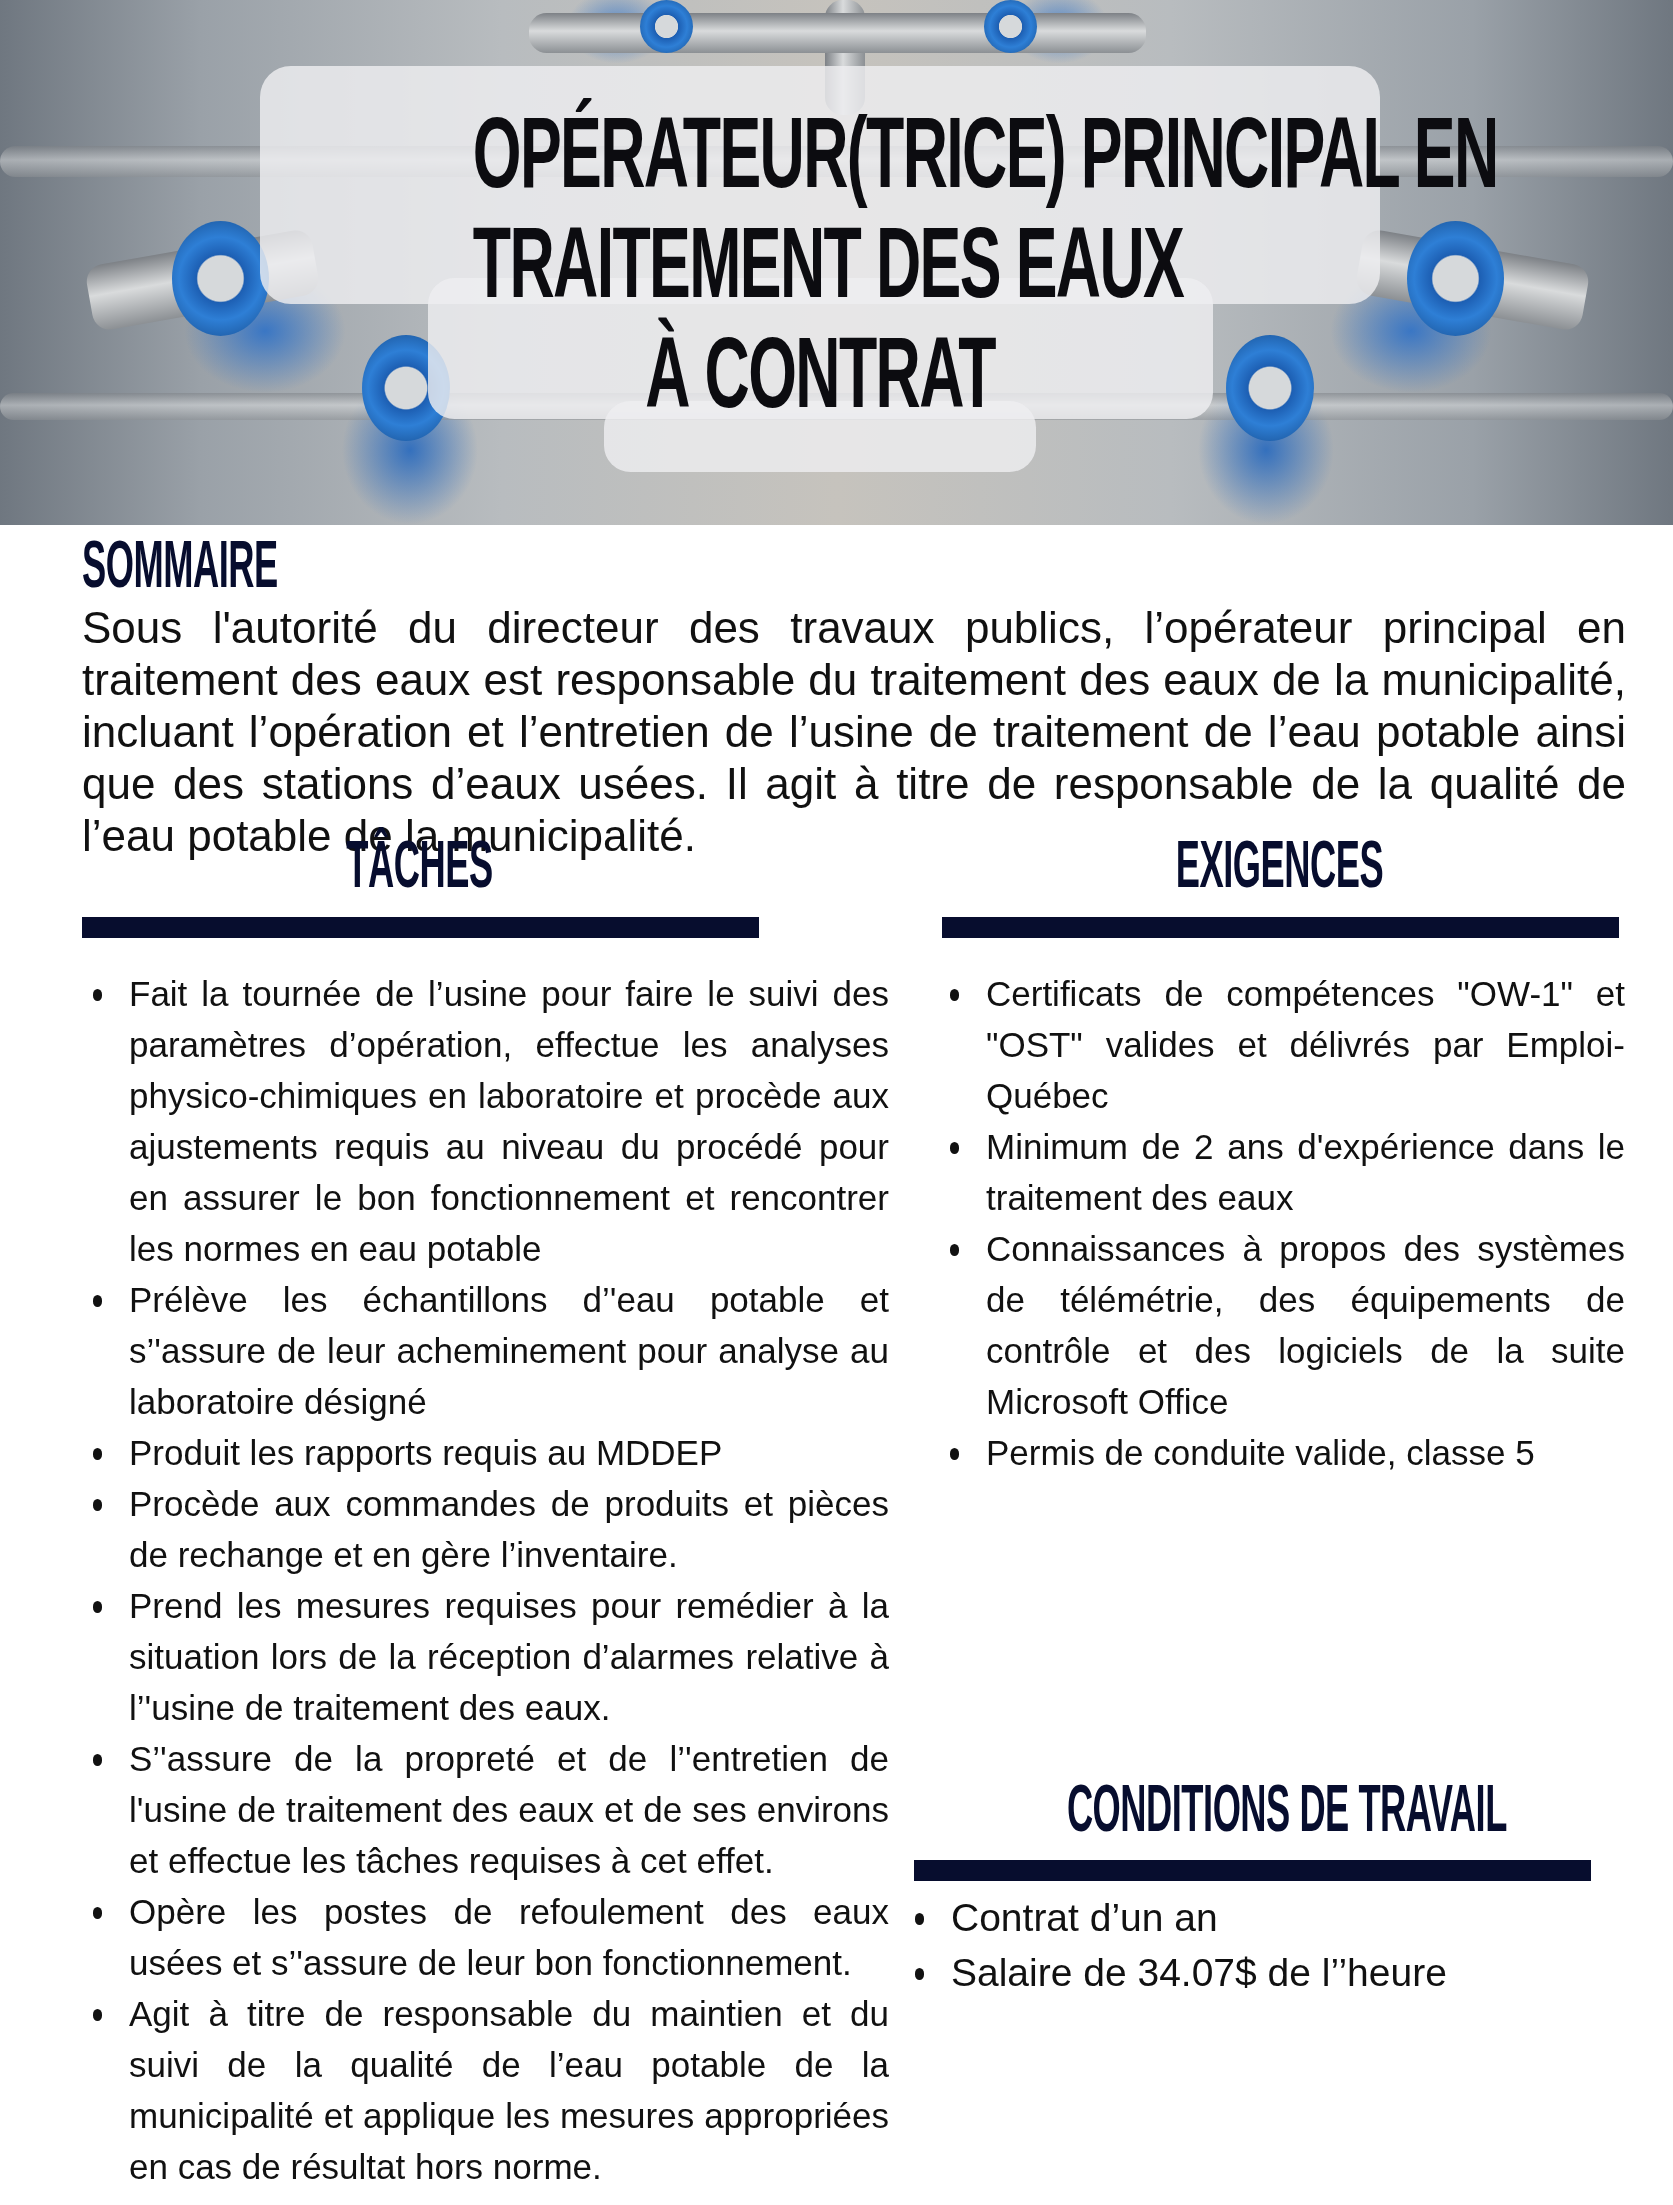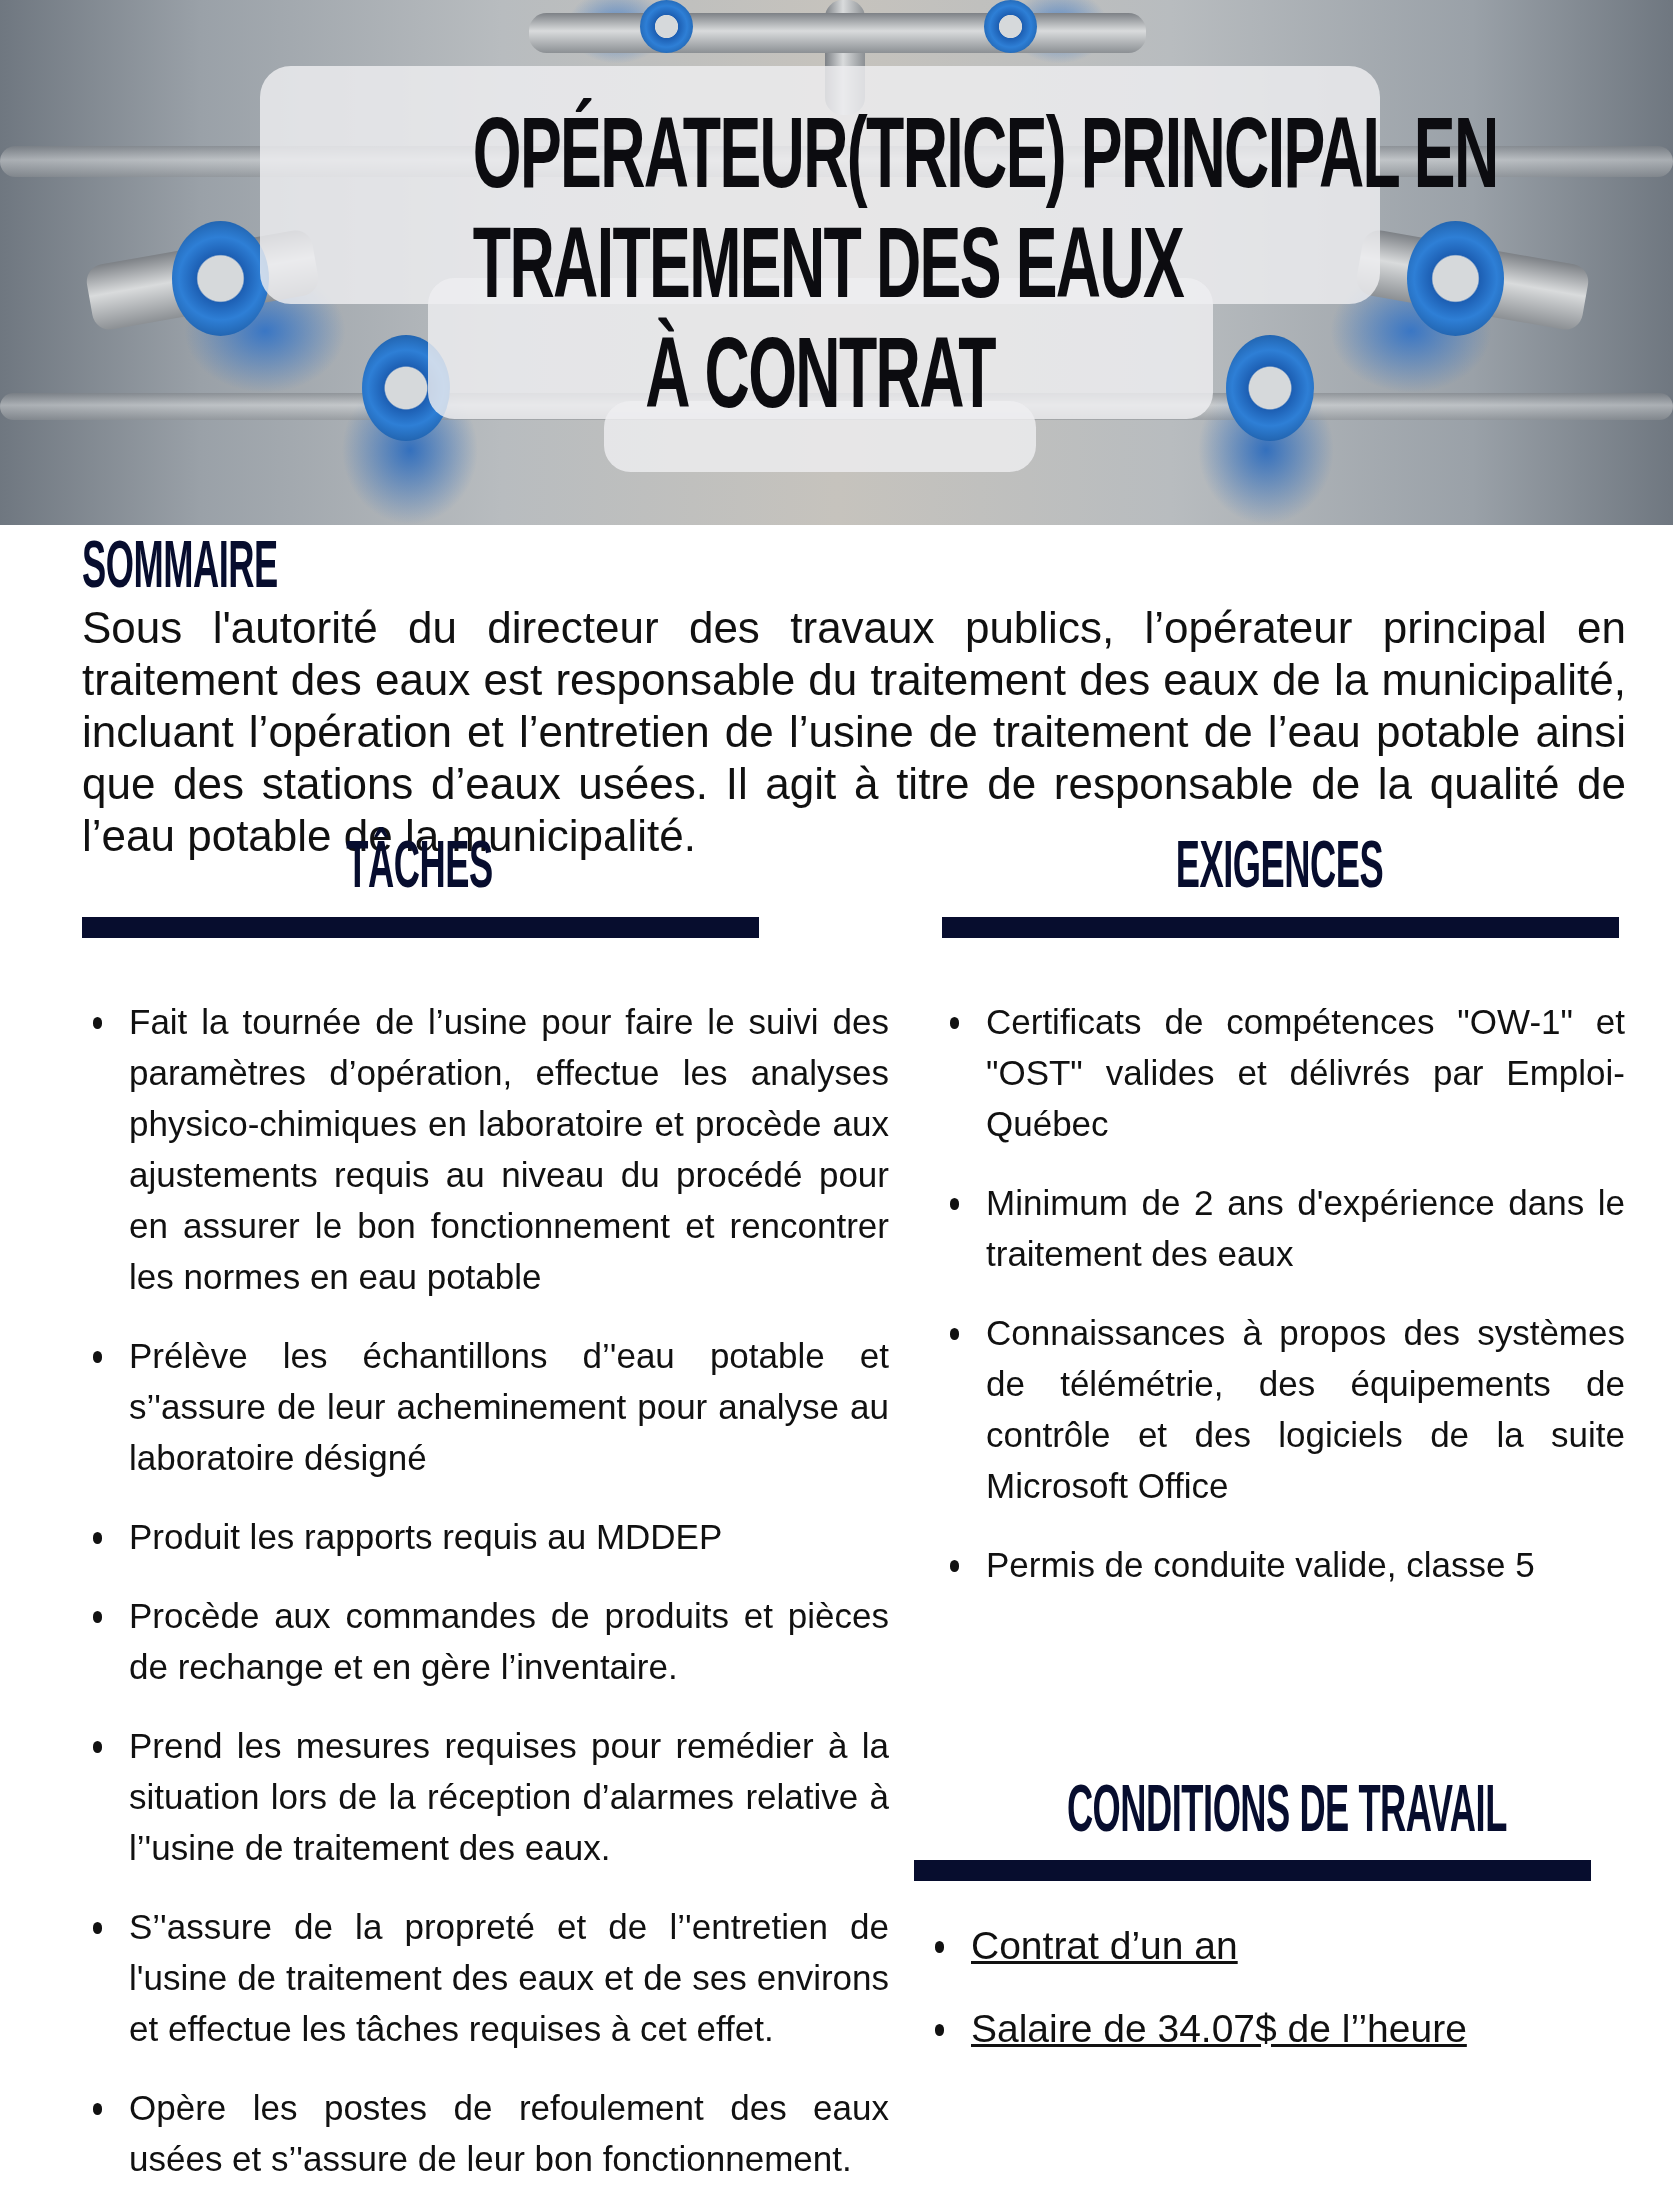--- a/index.html
+++ b/index.html
@@ -42,29 +42,29 @@
   }
   .heading.center { transform-origin: center top; text-align: center; }
   .rule { position: absolute; background: #070d2e; height: 21px; }
 
   
   .summary {
     position: absolute; left: 82px; top: 602px; width: 1544px;
     font-size: 44px; line-height: 52px; text-align: justify; color: #111;
   }
   ul.bullets { position: absolute; list-style: none; color: #111; }
-  ul.bullets li { position: relative; padding-left: 47px; text-align: justify; margin-top: 28px; }
+  ul.bullets li { position: relative; padding-left: 47px; text-align: justify; }
   ul.bullets li::before {
     content: ""; position: absolute; left: 10.6px; width: 9.7px; height: 11.5px; border-radius: 50%; background: #111;
   }
   .tasks { left: 82px; top: 968px; width: 807px; font-size: 35px; line-height: 51px; }
   .tasks li::before { top: 21px; }
   .reqs { left: 939px; top: 968px; width: 686px; font-size: 35px; line-height: 51px; }
   .reqs li::before { top: 21px; }
-  .conds { left: 924px; top: 1890px; width: 706px; font-size: 39px; line-height: 55px; text-decoration: underline; }
+  .conds { left: 904px; top: 1890px; width: 706px; font-size: 39px; line-height: 55px; }
   .conds li { text-align: left; padding-left: 42px; }
   .conds li::before { top: 23px; left: 11.5px; }
 </style>
 </head>
 <body>
 
 <div class="hero">
 
   <div class="pipe" style="left:0;top:146px;width:1673px;height:31px;opacity:.55;"></div>
   <div class="pipe" style="left:0;top:393px;width:1673px;height:26.5px;opacity:.55;"></div>

